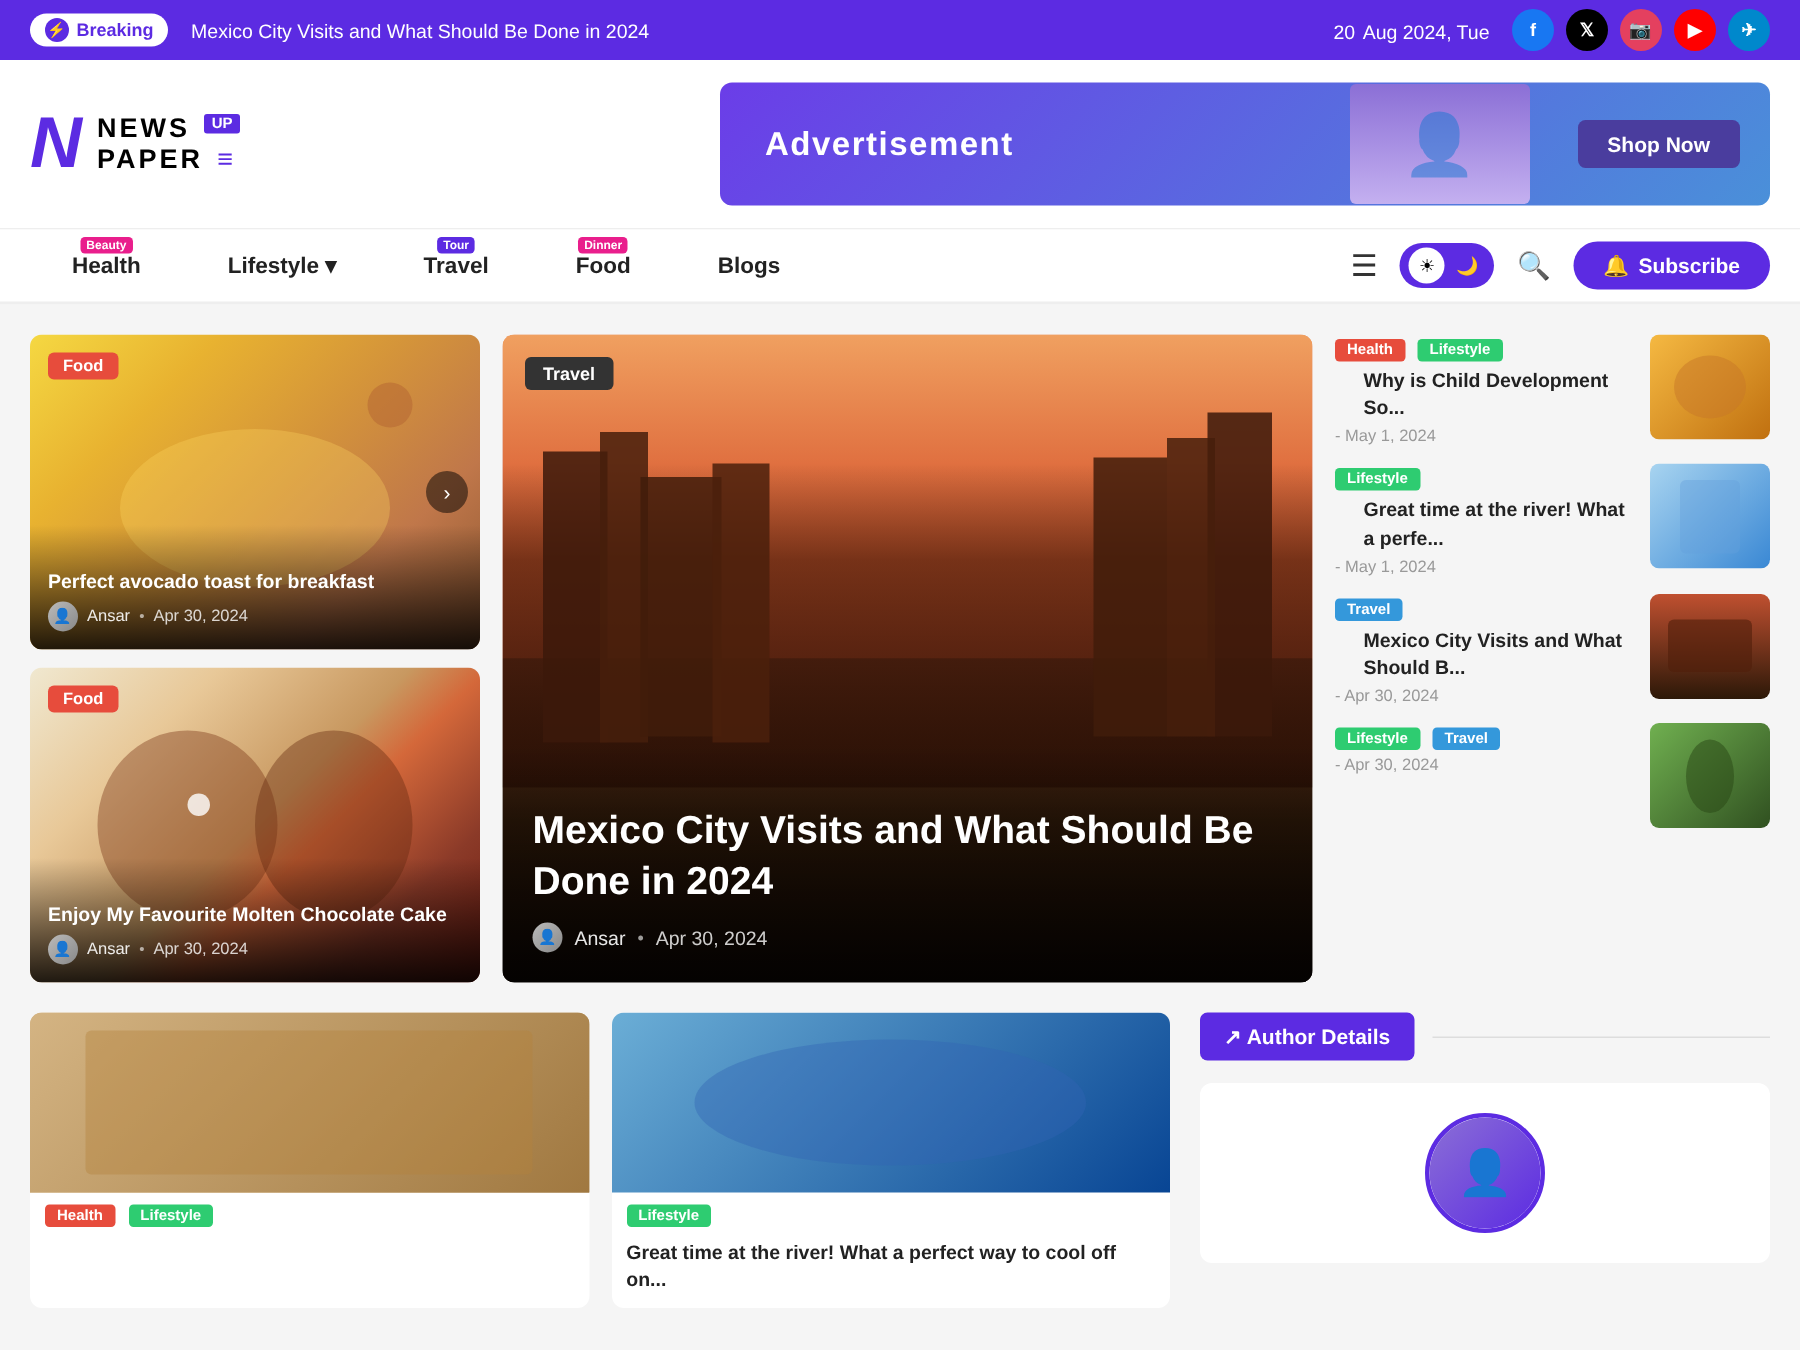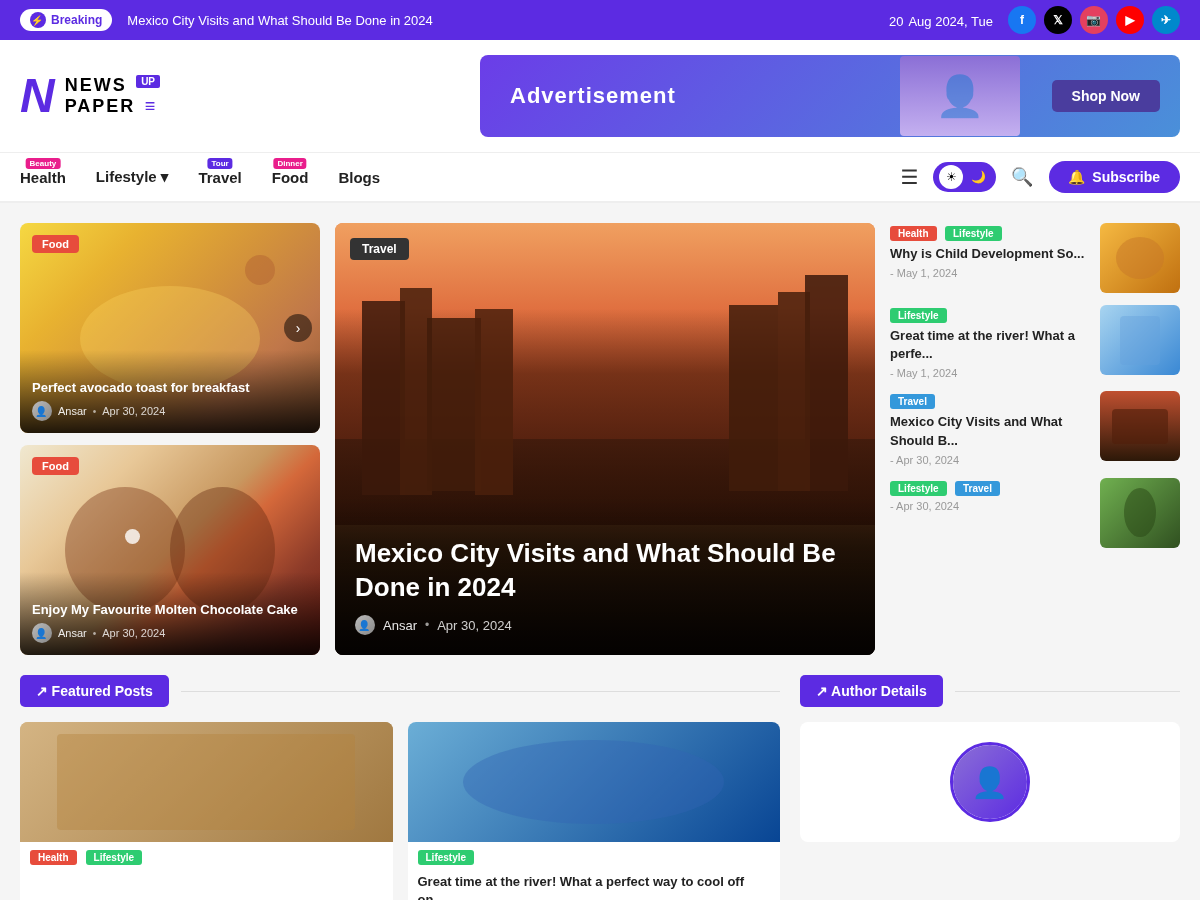--- a/index.html
+++ b/index.html
@@ -109,20 +109,21 @@
       display: flex;
       align-items: center;
       border-bottom: 2px solid #eee;
       height: 50px;
     }
     .nav-items { display: flex; align-items: center; gap: 30px; flex: 1; }
     .nav-item {
       font-size: 15px; font-weight: 600; color: #222; cursor: pointer;
       position: relative; padding: 15px 0;
       text-decoration: none;
+      margin-left: 28px;
     }
     .nav-badge {
       position: absolute; top: 4px; left: 50%; transform: translateX(-50%);
       font-size: 8px; font-weight: bold; color: white;
       padding: 1px 4px; border-radius: 3px; white-space: nowrap;
     }
     .badge-beauty { background: #e91e8c; }
     .badge-tour { background: #5c2be2; }
     .badge-dinner { background: #e91e8c; }
     .nav-right { display: flex; align-items: center; gap: 15px; }
@@ -211,21 +212,21 @@
       flex-shrink: 0; overflow: hidden;
     }
     .right-article-body { flex: 1; }
     .tag-badge {
       display: inline-block; font-size: 10px; font-weight: bold;
       padding: 2px 8px; border-radius: 3px; margin-right: 4px; margin-bottom: 4px;
     }
     .tag-health { background: #e74c3c; color: white; }
     .tag-lifestyle { background: #2ecc71; color: white; }
     .tag-travel { background: #3498db; color: white; }
-    .right-article-title { font-size: 13px; font-weight: 700; color: #222; margin-bottom: 4px; line-height: 1.4; }
+    .right-article-title { font-size: 13px; font-weight: 700; color: #222; margin-bottom: 4px; line-height: 1.4; margin-left: 19px; }
     .right-article-date { font-size: 11px; color: #999; }
 
     
     .bottom-sections {
       padding: 0 20px 20px;
       display: grid;
       grid-template-columns: 1fr 380px;
       gap: 20px;
     }
 
@@ -532,24 +533,20 @@
         </div>
       </div>
     </div>
 
   </div>
 </div>
 
 <div class="bottom-sections">
 
   <div>
-    <div class="section-header">
-      <button class="section-header-btn">↗ Featured Posts</button>
-      <div class="section-header-line"></div>
-    </div>
     <div class="featured-grid">
 
       <div class="featured-card">
         <div class="featured-img featured-img1">
           <div style="width:100%;height:100%;background:linear-gradient(135deg,#d4b483,#a07840);position:relative;">
             <div style="position:absolute;top:10%;left:10%;width:80%;height:80%;background:rgba(180,130,60,0.4);border-radius:4px;"></div>
           </div>
         </div>
         <div class="featured-tags">
           <span class="tag-badge tag-health">Health</span>

